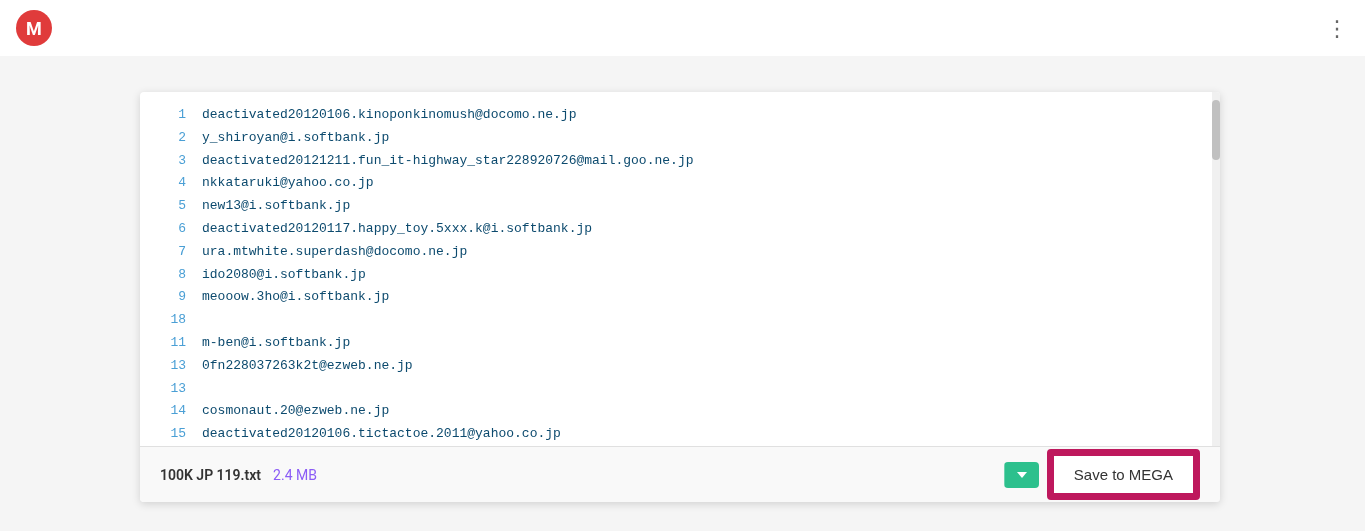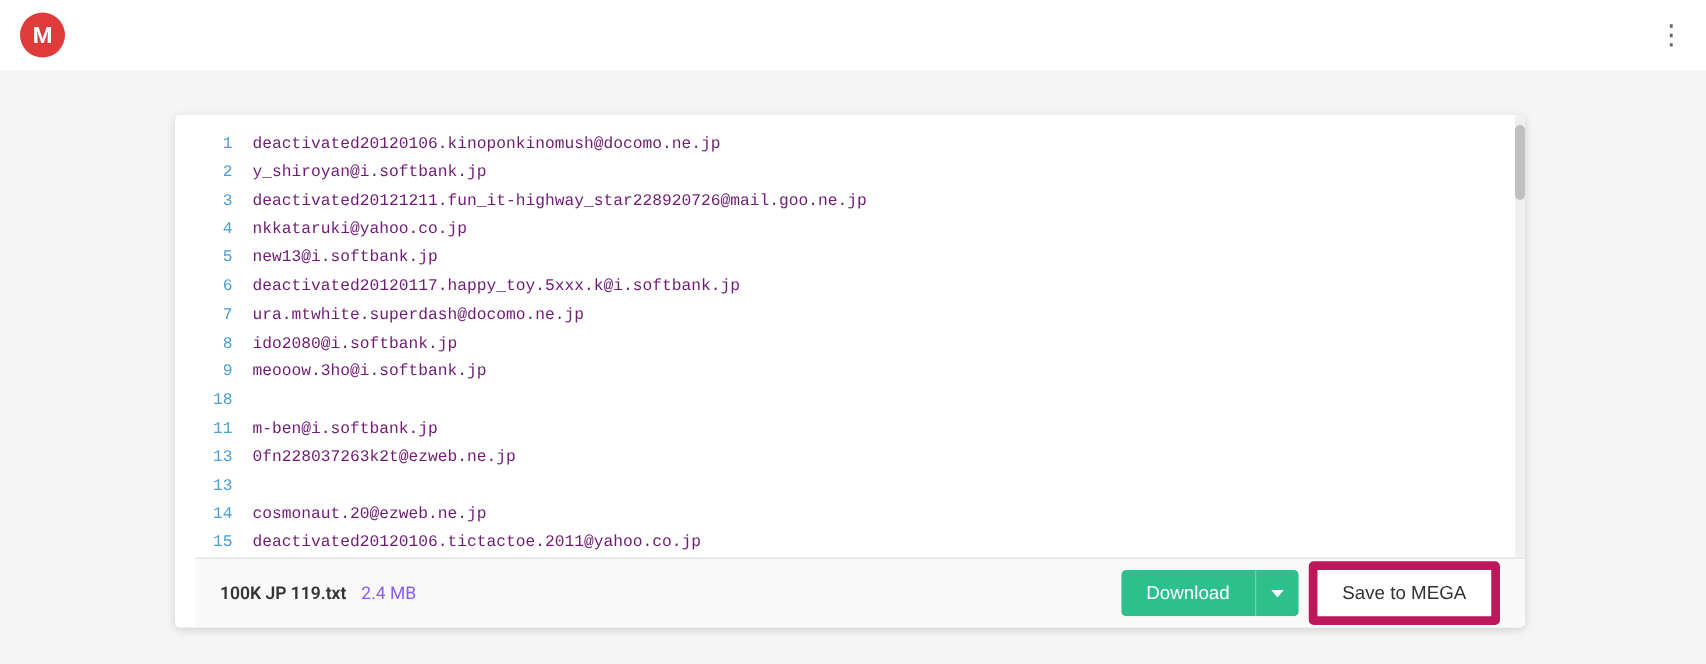--- a/index.html
+++ b/index.html
@@ -107,21 +107,21 @@
       color: #4a9fd5;
       min-width: 30px;
       text-align: right;
       margin-right: 16px;
       font-size: 13px;
       user-select: none;
       flex-shrink: 0;
     }
 
     .line-content {
-      color: #701a75;
+      color: #0c4a6e;
       font-size: 13px;
     }
 
     
     .scrollbar-track {
       position: absolute;
       right: 0;
       top: 0;
       bottom: 0;
       width: 8px;
@@ -135,21 +135,21 @@
       width: 8px;
       height: 60px;
       background-color: #c0c0c0;
       border-radius: 4px;
     }
 
     
     .bottom-bar {
       position: absolute;
       bottom: 0;
-      left: 16px;
+      left: 0;
       right: 0;
       height: 56px;
       background-color: #f9f9f9;
       border-top: 1px solid #e0e0e0;
       display: flex;
       align-items: center;
       padding: 0 20px;
       justify-content: space-between;
     }
 
@@ -310,21 +310,20 @@
       </div>
     </div>
 
     <div class="bottom-bar">
       <div class="file-info">
         <span class="file-name">100K JP 119.txt</span>
         <span class="file-size">2.4 MB</span>
       </div>
       <div class="action-buttons">
         <div class="download-btn-group">
-          <button class="download-btn-main">Download</button>
           <button class="download-btn-arrow"></button>
         </div>
         <button class="save-mega-btn">Save to MEGA</button>
       </div>
     </div>
 
   </div>
 
 </div>
 

